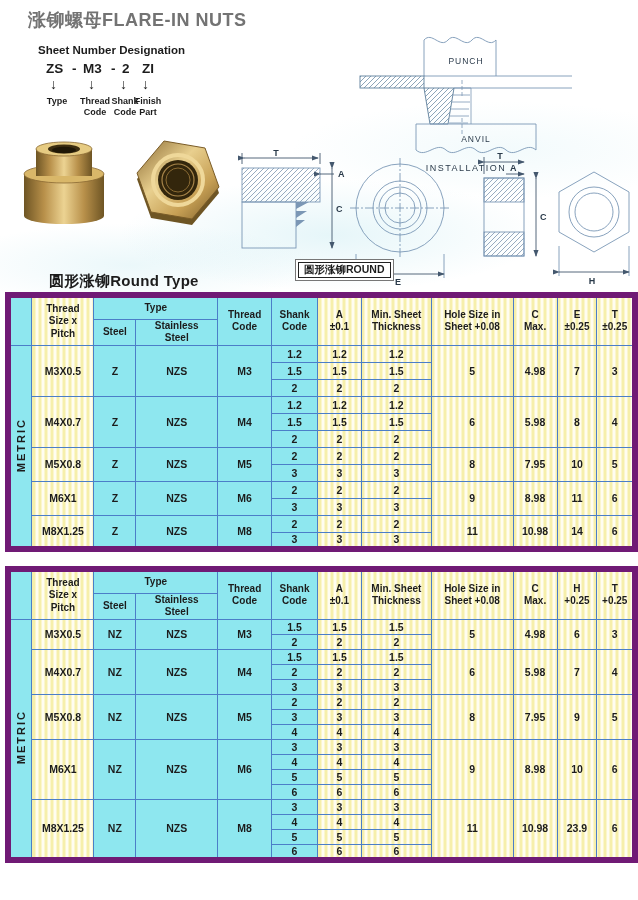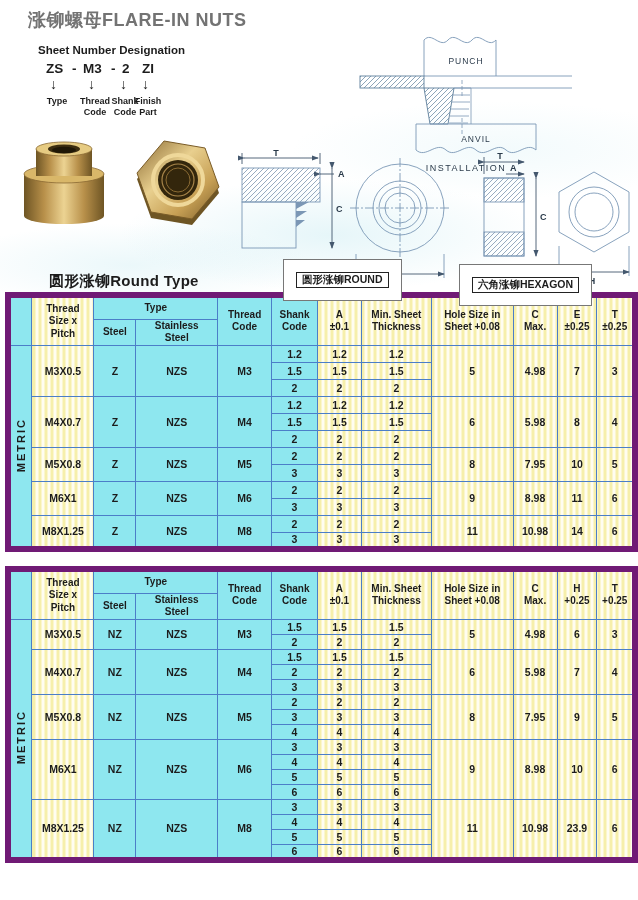--- a/index.html
+++ b/index.html
@@ -14,21 +14,21 @@
   .pn{position:absolute;left:38px;top:44px;width:220px;height:96px;font-weight:bold;}
   .pn-heading{position:absolute;left:0;top:0;font-size:11.5px;}
   .pn-code{position:absolute;top:17px;font-size:13.5px;}
   .pn-arrow{position:absolute;top:33px;font-size:14px;line-height:1;}
   .pn-label{position:absolute;top:52px;width:44px;font-size:9px;text-align:center;line-height:1.2;}
   
   .install{position:absolute;left:358px;top:24px;}
   .photos{position:absolute;left:10px;top:134px;display:flex;gap:10px;}
   .draw{position:absolute;left:232px;top:150px;}
   svg text{font-family:"Liberation Sans",sans-serif;}
-  .caption-box{position:absolute;border:1px solid #777;padding:12px;background:#fff;z-index:3;}
+  .caption-box{position:absolute;border:1px solid #777;padding:2px;background:#fff;z-index:3;margin-left:12px;}
   .caption-box span{display:block;border:1px solid #222;padding:0 5px;font-size:10.5px;font-weight:bold;white-space:nowrap;}
   .cap-round{left:283px;top:259px;}
   .cap-hex{left:459px;top:264px;}
   .dim-note{position:absolute;left:5px;top:255px;font-size:15px;font-weight:bold;letter-spacing:.3px;}
   .sec-heading{position:absolute;left:5px;font-size:15px;font-weight:bold;letter-spacing:.3px;margin-left:44px;}
   .h-round{top:272px;}
   .h-hex{top:548px;}
   
   table.spec{position:absolute;left:5px;border-collapse:collapse;table-layout:fixed;border:6px solid #701a75;}
   #round-table{top:292px;}
@@ -197,23 +197,20 @@
       <line x1="327" y1="96" x2="327" y2="126"></line>
         <line x1="397" y1="96" x2="397" y2="126"></line>
       <line x1="327" y1="122" x2="397" y2="122" marker-start="url(#ar)" marker-end="url(#ar)" stroke="#44586e"></line>
     </g>
     <text x="360" y="134" text-anchor="middle" font-size="9" font-weight="bold" fill="#2a3a4a">H</text>
   </svg>
 
   <div class="caption-box cap-round">
       <span>圆形涨铆ROUND</span>
     </div>
-  <div class="caption-box cap-hex">
-      <span>六角涨铆HEXAGON</span>
-    </div>
 
   <div class="sec-heading h-round">圆形涨铆Round Type</div>
 
   <table class="spec" id="round-table">
       <colgroup>
         <col style="width: 24px;">
         <col style="width: 62px;">
         <col style="width: 42px;">
         <col style="width: 82px;">
         <col style="width: 54px;">

